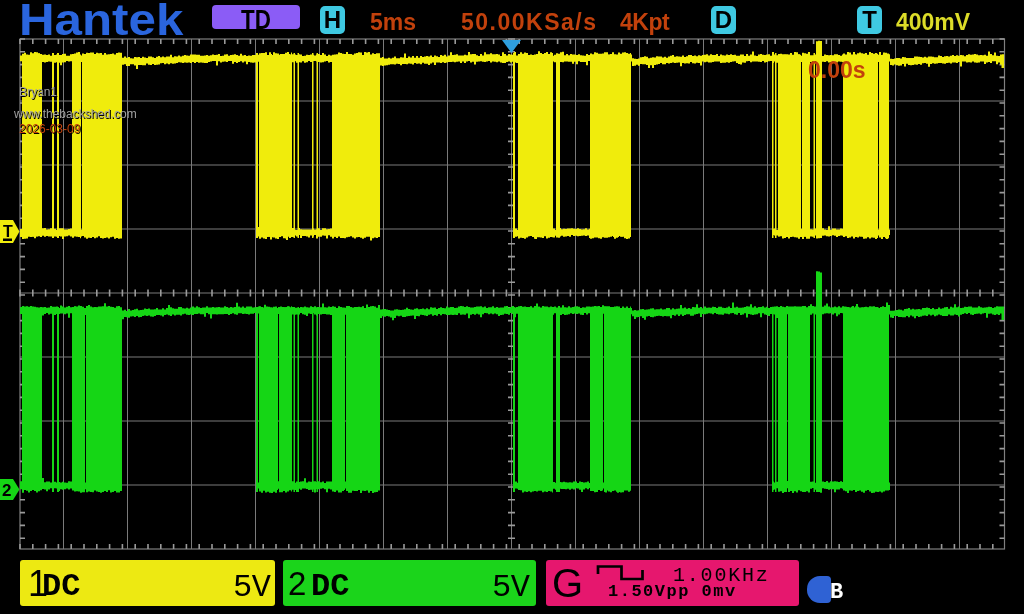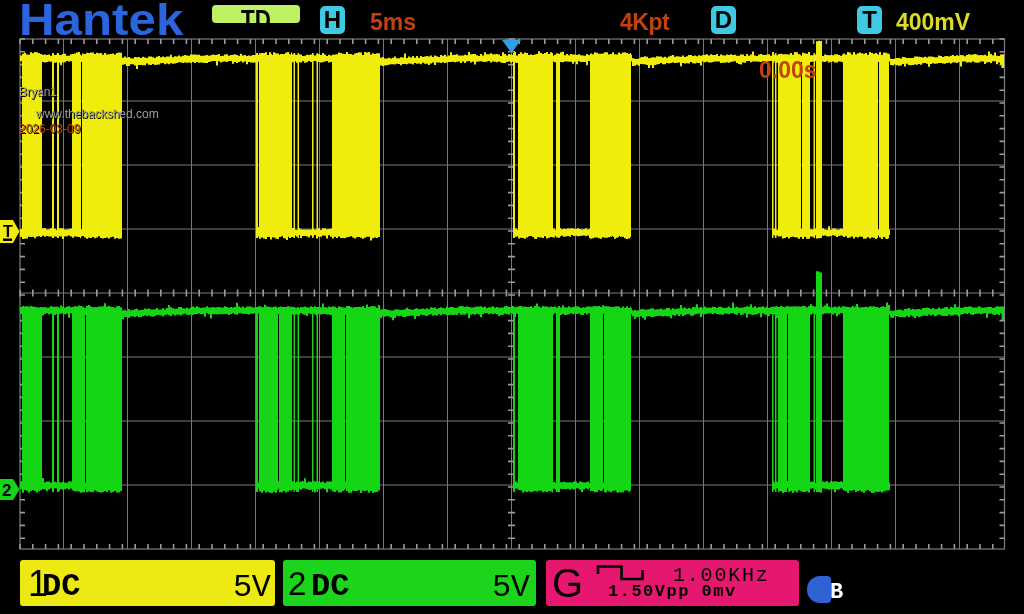--- a/index.html
+++ b/index.html
@@ -51,33 +51,34 @@
 
 <polygon points="0,220 13,220 19.5,231.5 13,243 0,243" fill="#f0ec0c"></polygon>
 <text x="3" y="237" font-family="Liberation Sans, sans-serif" font-size="16" font-weight="bold" fill="#000">T</text>
 <rect x="3" y="238.5" width="9" height="2.5" fill="#000"></rect>
 <polygon points="0,479 13,479 19.5,489.5 13,500 0,500" fill="#15d615"></polygon>
 <text x="2" y="496" font-family="Liberation Sans, sans-serif" font-size="17" font-weight="bold" fill="#000">2</text>
 
 </svg>
 
 <div class="abs" style="left:19px;top:-5px;font-size:44px;font-weight:bold;color:#2a65de;transform:scaleX(1.12);transform-origin:0 0;">Hantek</div>
-<div class="abs" style="left:212px;top:5px;width:88px;height:18px;background:#bef264;border-radius:4px;color:#000;">
+<div class="abs" style="left:212px;top:5px;width:88px;height:24px;background:#8b5cf6;border-radius:4px;color:#000;">
   <span class="abs" style="left:50%;top:1px;transform:translateX(-50%) scaleX(0.8);font-weight:bold;font-size:28px;line-height:28px;">TD</span>
     </div>
 <div class="badge" style="left:320px;">H</div>
 <div class="abs tb" style="left:370px;top:11px;">5ms</div>
+<div class="abs tb" style="left:461px;top:11px;letter-spacing:1.5px;">50.00KSa/s</div>
 <div class="abs tb" style="left:620px;top:11px;letter-spacing:-0.5px;">4Kpt</div>
 <div class="badge" style="left:711px;">D</div>
-<div class="abs tb" style="left:759px;top:11px;margin-top:48px;">0.00s</div>
+<div class="abs tb" style="left:808px;top:11px;margin-top:48px;">0.00s</div>
 <div class="badge" style="left:857px;">T</div>
 <div class="abs tb" style="left:888px;top:11px;color:#dcdc28;margin-left:8px;">400mV</div>
 
 <div class="abs" style="left:19px;top:85px;font-size:12px;color:#a0a0a0;text-shadow:1px 1px 0 #000;">Bryan1</div>
-<div class="abs" style="left:36px;top:107px;font-size:12px;color:#a0a0a0;text-shadow:1px 1px 0 #000;">www.thebackshed.com</div>
+<div class="abs" style="left:14px;top:107px;font-size:12px;color:#a0a0a0;text-shadow:1px 1px 0 #000;">www.thebackshed.com</div>
 <div class="abs" style="left:19px;top:122px;font-size:12px;color:#c2410c;text-shadow:1px 1px 0 #000;">2026-03-09</div>
 
 <div class="abs" style="left:20px;top:560px;width:255px;height:46px;background:#ede912;border-radius:3px;color:#000;">
   <span class="abs" style="left:8px;top:6px;font-size:36px;line-height:1;">1</span>
   <span class="abs mono" style="left:22px;top:11px;font-size:32px;font-weight:bold;line-height:1;">DC</span>
   <span class="abs mono" style="left:213px;top:12px;font-size:32px;letter-spacing:-0.5px;line-height:1;">5V</span>
 </div>
 <div class="abs" style="left:283px;top:560px;width:253px;height:46px;background:#1bd41b;border-radius:3px;color:#000;">
   <span class="abs" style="left:5px;top:7px;font-size:33px;line-height:1;">2</span>
   <span class="abs mono" style="left:28px;top:11px;font-size:32px;font-weight:bold;line-height:1;">DC</span>

